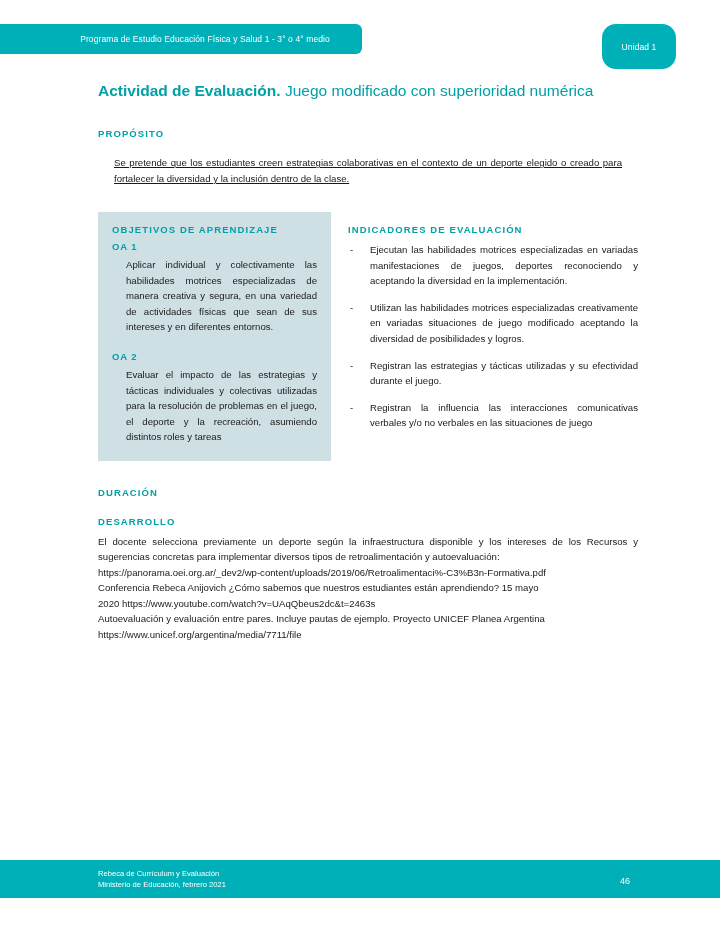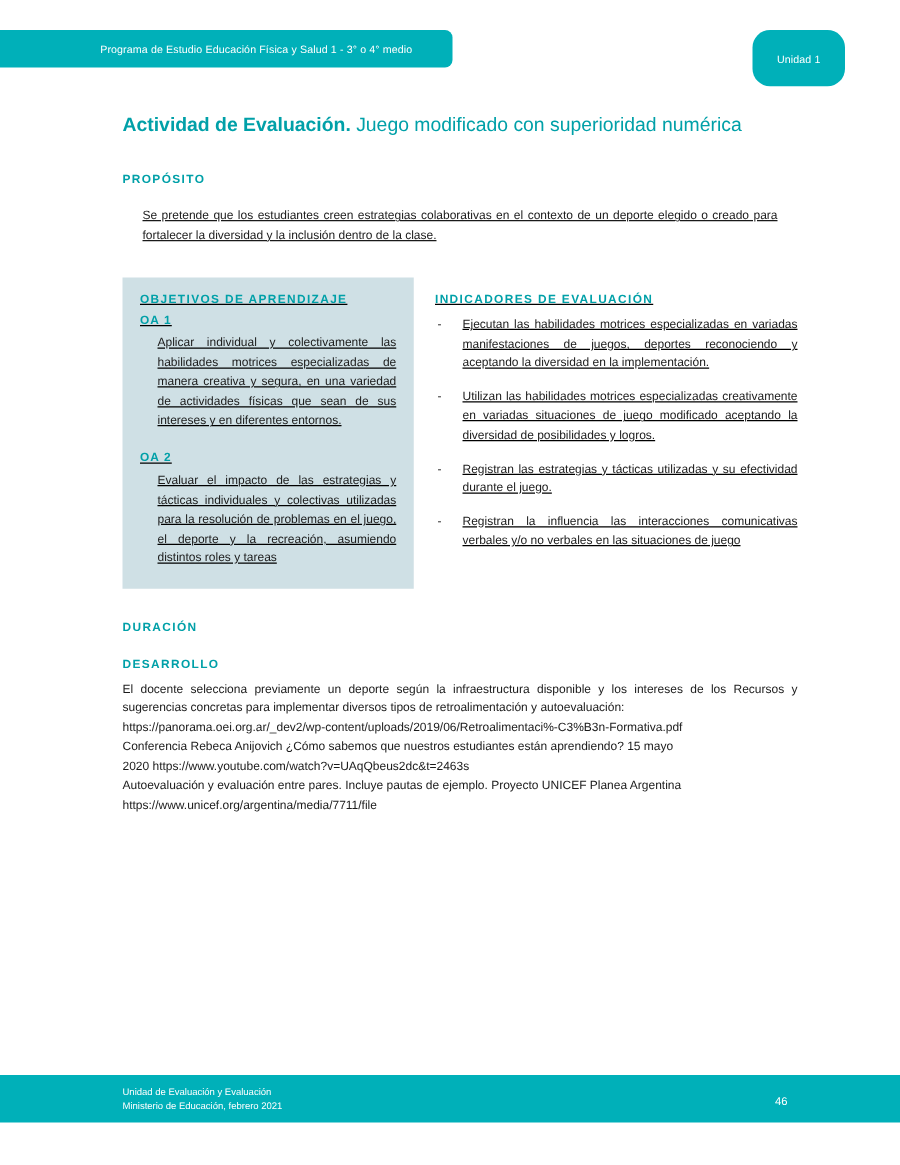--- a/index.html
+++ b/index.html
@@ -53,21 +53,21 @@
   .unit-pill-text {
     color: #ffffff;
     font-size: 8.5px;
     letter-spacing: 0.1px;
   }
 
   
   .content {
     position: absolute;
     left: 98px;
-    top: 89px;
+    top: 79px;
     width: 540px;
   }
 
   .title {
     font-size: 15.5px;
     line-height: 1.5;
     color: #00a0a8;
     font-weight: normal;
     margin: 0 0 26px 0;
   }
@@ -91,21 +91,20 @@
     text-align: justify;
     margin: 16px;
     text-decoration: underline;
   }
 
   
   .two-col {
     display: flex;
     margin-top: 26px;
     align-items: flex-start;
-    text-decoration: underline;
   }
   .col-left {
     width: 233px;
     background: #cfe0e5;
     padding: 12px 14px 16px 14px;
   }
   .col-right {
     width: 290px;
     margin-left: 17px;
     padding-top: 12px;
@@ -259,16 +258,16 @@
     <p class="dev-line">Conferencia Rebeca Anijovich ¿Cómo sabemos que nuestros estudiantes están aprendiendo? 15 mayo</p>
     <p class="dev-line plain">2020 https://www.youtube.com/watch?v=UAqQbeus2dc&amp;t=2463s</p>
     <p class="dev-line">Autoevaluación y evaluación entre pares. Incluye pautas de ejemplo. Proyecto UNICEF Planea Argentina</p>
     <p class="dev-line plain">https://www.unicef.org/argentina/media/7711/file</p>
   </div>
 
 </div>
 
 <div class="footer-bar"></div>
 <div class="footer-text">
-  <div>Unidad de Evaluación y Evaluación</div>
+  <div>Rebeca de Currículum y Evaluación</div>
   <div>Ministerio de Educación, febrero 2021</div>
 </div>
 <div class="footer-page">46</div>
 
 </body></html>

